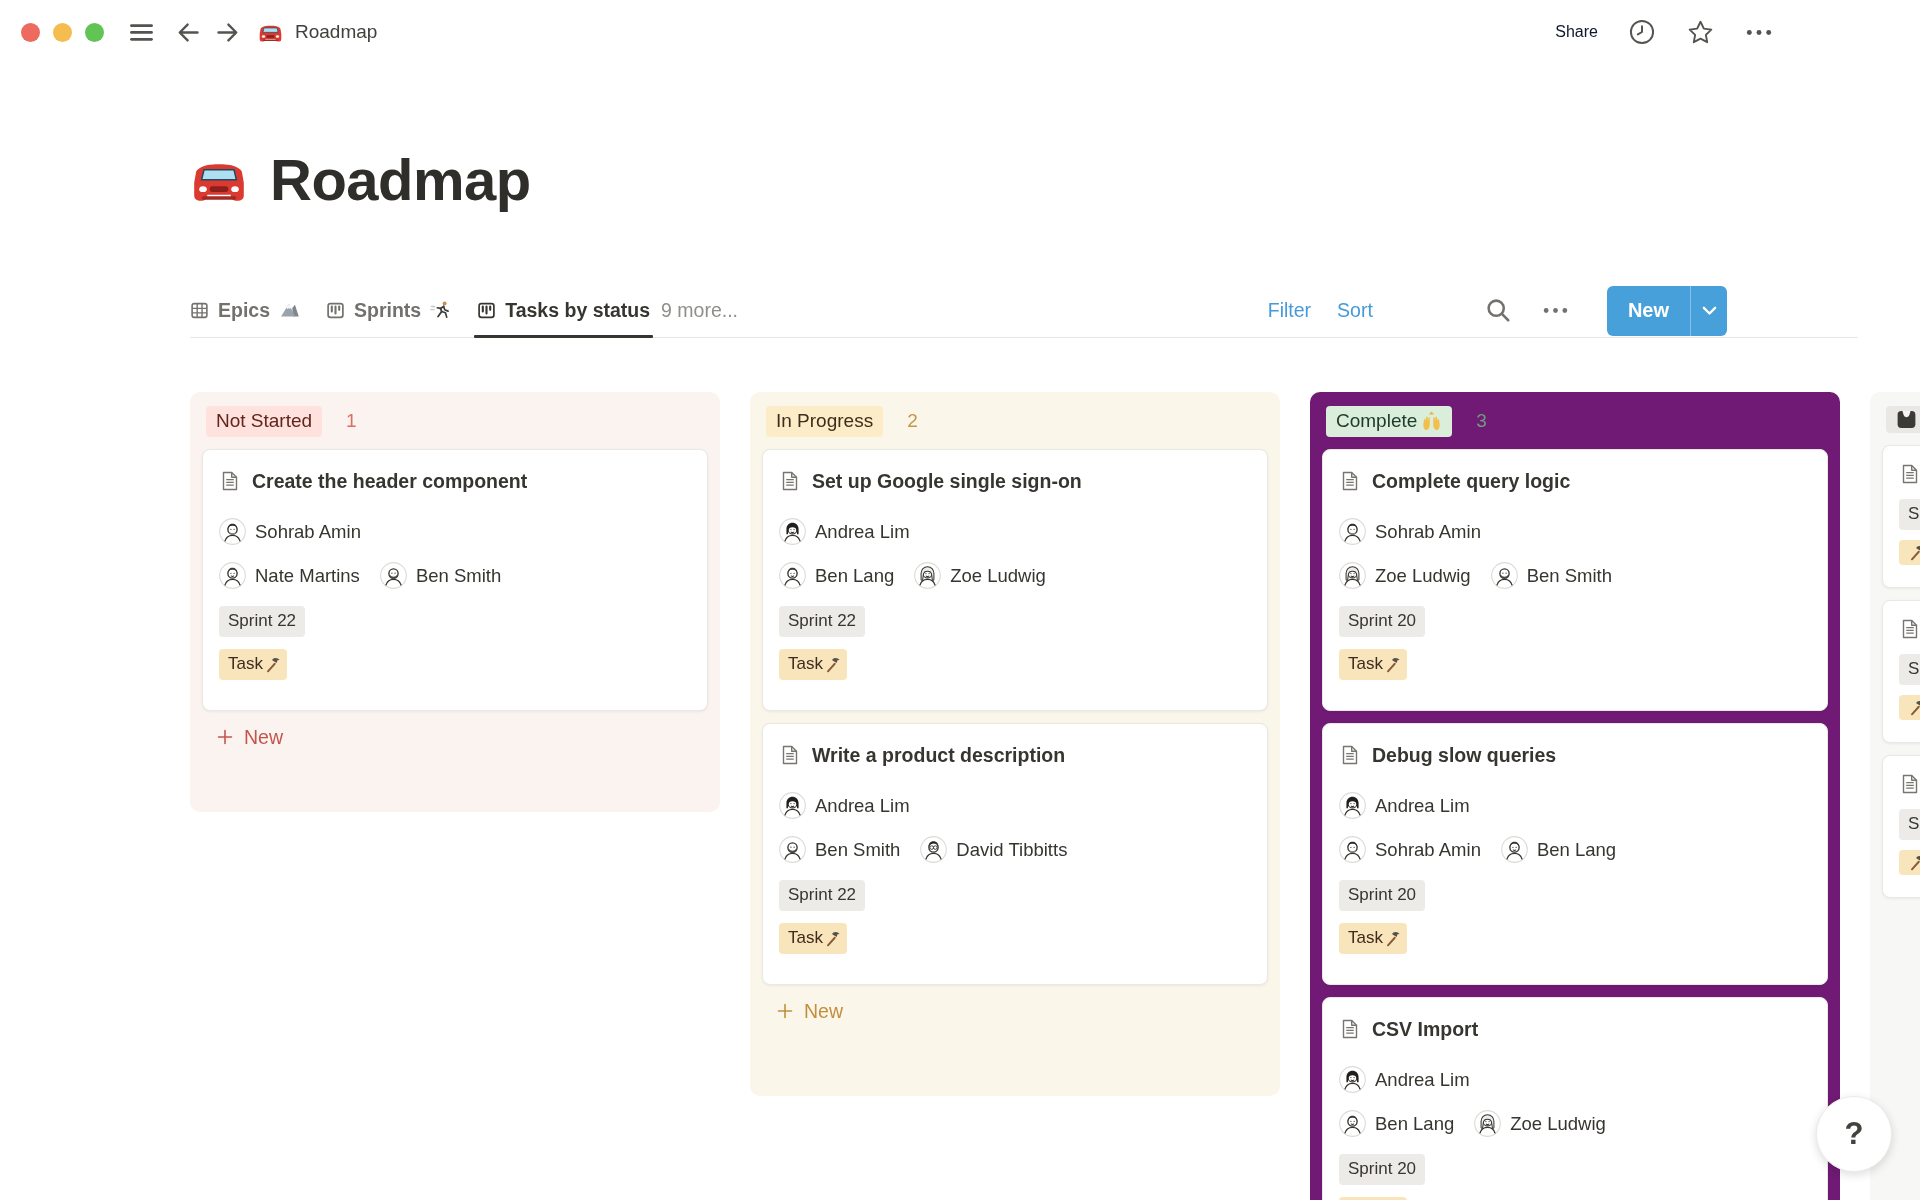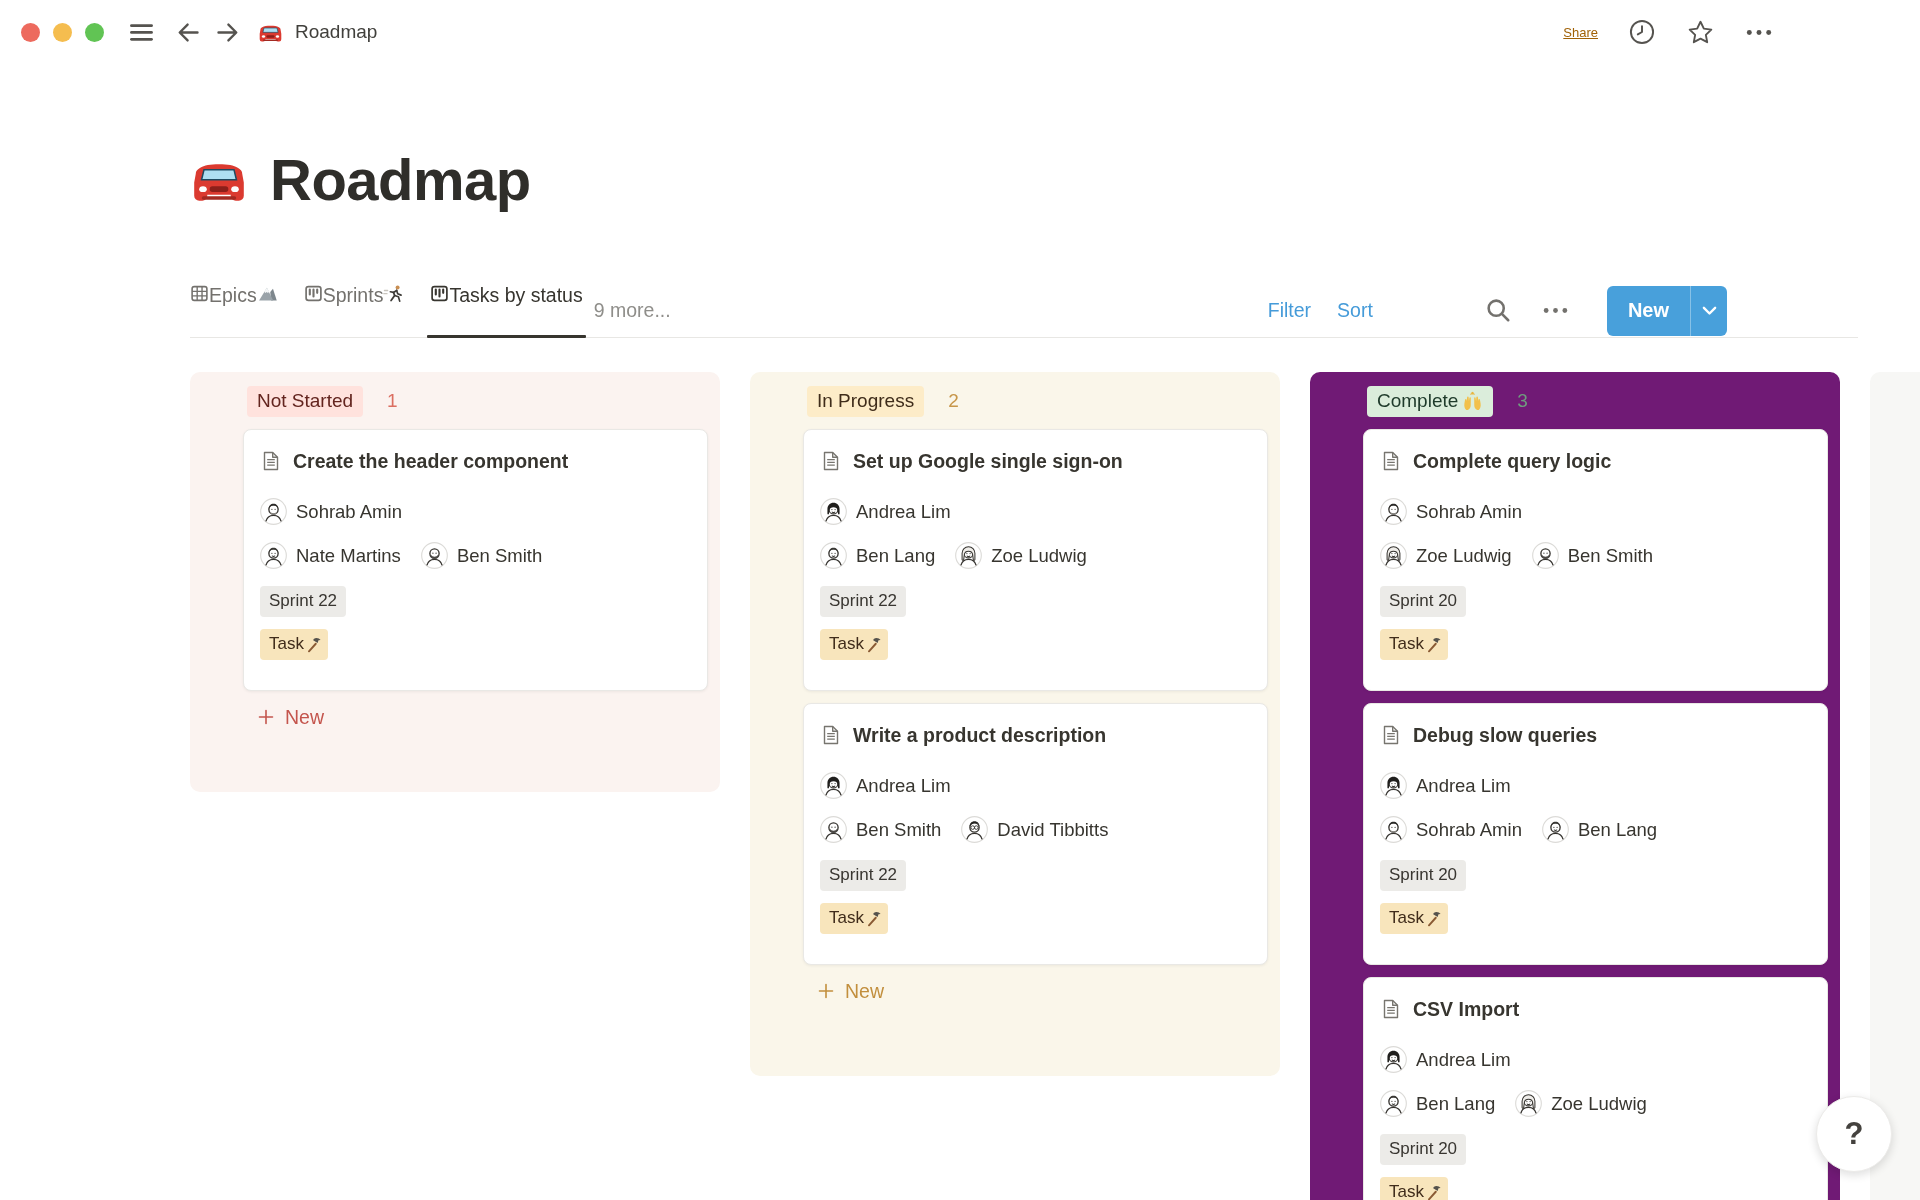--- a/index.html
+++ b/index.html
@@ -11,47 +11,47 @@
   .topbar { position:absolute; top:0; left:0; width:1920px; height:64px; display:flex; align-items:center; }
   .traffic { display:flex; gap:13px; margin-left:21px; }
   .light { width:19px; height:19px; border-radius:50%; }
   .light.red{ background:#ED6A5E; } .light.yellow{ background:#F5BD4F; } .light.green{ background:#61C454; }
   .tb-icon { display:flex; align-items:center; justify-content:center; color:#55534F; cursor:pointer; }
   .hamburger { margin-left:24px; }
   .nav-back { margin-left:20px; } .nav-fwd { margin-left:12px; }
   .doc-crumb { display:flex; align-items:center; gap:11px; margin-left:16px; cursor:pointer; }
   .doc-crumb .t { font-size:19px; color:#41403C; font-weight:500; }
   .tb-right { position:absolute; right:147px; top:0; height:64px; display:flex; align-items:center; gap:30px; }
-  .share { font-size:13px; color:#a16207; cursor:pointer;text-decoration:underline; }
+  .share { font-size:16px; color:#0f172a; cursor:pointer; }
 
   
   .page-title { position:absolute; left:188px; top:146px; display:flex; align-items:center; gap:20px; }
   .page-title .txt { font-size:58px; font-weight:700; color:#2F2E2A; letter-spacing:-0.5px; }
   .page-title svg { width:62px; height:62px; }
 
   
   .tabbar { position:absolute; left:190px; top:284px; width:1668px; height:54px; display:flex; align-items:center; border-bottom:1px solid #E8E7E4; }
   .tabs { display:flex; align-items:center; gap:26px; height:100%; }
-  .tab { position:relative; display:flex; align-items:flex-start; height:100%; font-size:19.5px; font-weight:400; color:#73716D; cursor:pointer; white-space:nowrap; }
+  .tab { position:relative; display:flex; align-items:center; gap:9px; height:100%; font-size:19.5px; font-weight:700; color:#73716D; cursor:pointer; white-space:nowrap; }
   .tab svg.view { width:19px; height:19px; }
   .tab svg.emo { width:21px; height:21px; }
   .tab.active { color:#37352F; }
   .tab.active::after { content:""; position:absolute; left:-3px; right:-3px; bottom:-1px; height:3px; background:#37352F; border-radius:1px; }
   .more-tabs { margin-left:11px; font-size:19.5px; color:#8F8E8A; cursor:pointer; white-space:nowrap; }
   .tab-controls { margin-left:auto; margin-right:131px; display:flex; align-items:center; }
   .link-btn { font-size:19.5px; cursor:pointer; }
   .sort { margin-left:26px; }
   .search-btn { margin-left:112px; color:#73716D; }
   .more-dots { margin-left:30px; color:#73716D; }
   .new-btn { margin-left:38px; display:flex; align-items:stretch; height:50px; border-radius:6px; overflow:hidden; cursor:pointer; }
   .new-main { display:flex; align-items:center; padding:0 21px; color:#fff; font-size:20px; font-weight:600; }
   .new-chev { width:37px; display:flex; align-items:center; justify-content:center; border-left:1px solid rgba(255,255,255,0.35); }
 
   
-  .column { position:absolute; top:372px; width:530px; border-radius:10px;padding-left:41px; }
+  .column { position:absolute; top:392px; width:530px; border-radius:10px; }
   .col-a { left:190px;  height:420px; }
   .col-b { left:750px;  height:704px; }
   .col-c { left:1310px; height:828px; border-bottom-left-radius:0; border-bottom-right-radius:0; }
   .col-d { left:1870px; height:828px; border-bottom-left-radius:0; border-bottom-right-radius:0; }
   .col-head { display:flex; align-items:center; padding:14px 16px 12px; }
   .status-badge { display:inline-flex; align-items:center; gap:4px; font-size:19px; line-height:1.3; padding:3px 10px; border-radius:4px; cursor:pointer; white-space:nowrap; }
   .status-badge svg { width:21px; height:21px; }
   .col-count { margin-left:24px; font-size:19px; }
   .cards { padding:0 12px; display:flex; flex-direction:column; gap:12px; }
   .card { background:#fff; border:1px solid #E9E8E5; border-radius:8px; box-shadow:0 1px 3px rgba(15,15,15,0.06); padding:18px 16px 14px; min-height:262px; cursor:pointer; }

